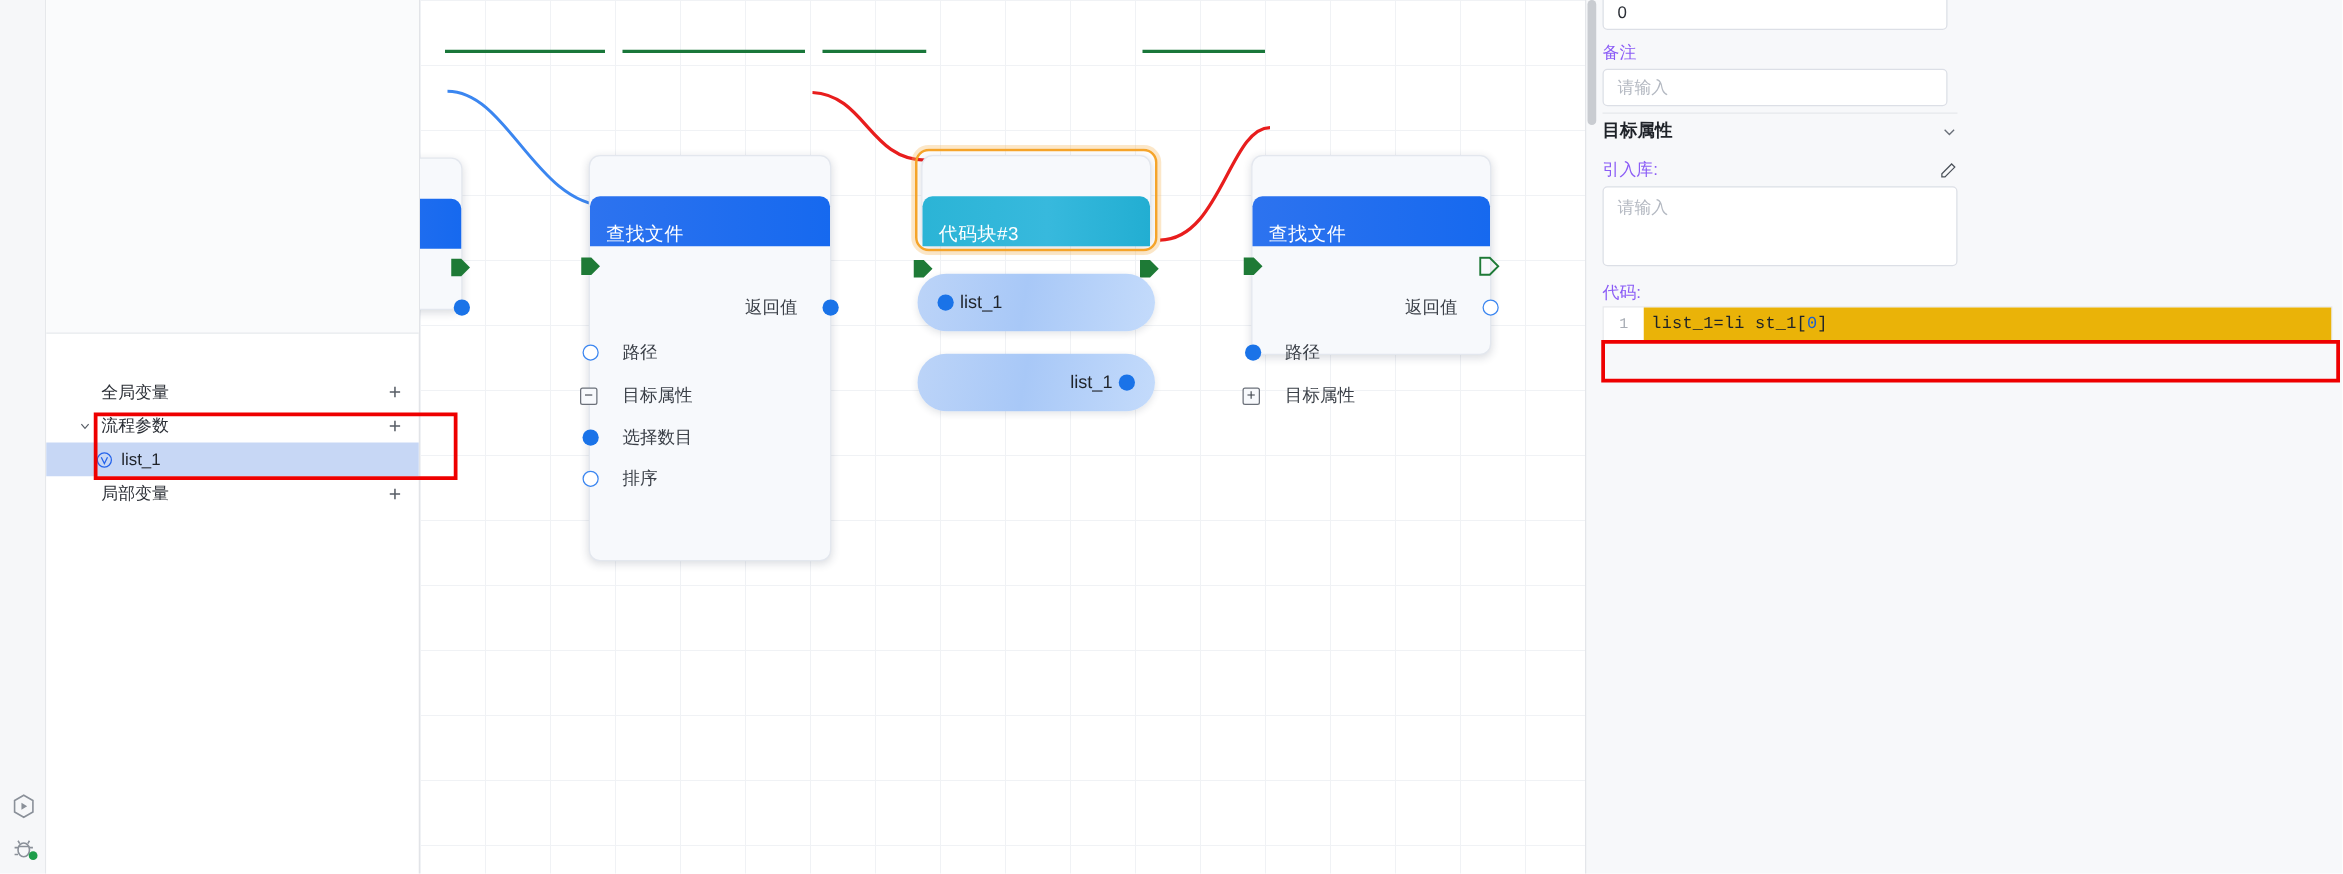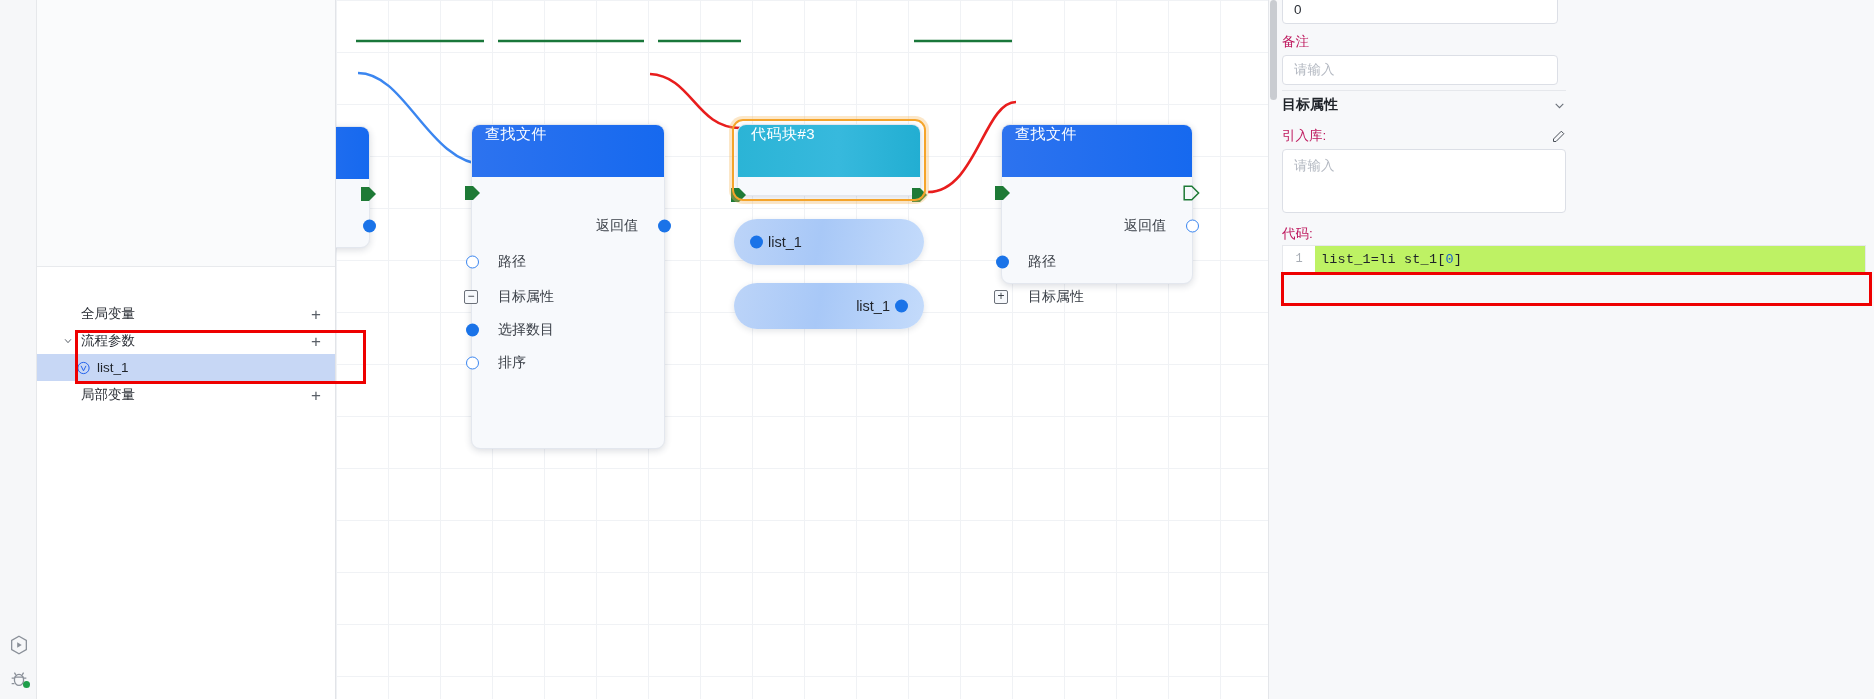--- a/index.html
+++ b/index.html
@@ -84,23 +84,23 @@
   }
   .edges { position: absolute; left: 0; top: 0; width: 932px; height: 699px; }
 
   .node {
     position: absolute; background: #f7f9fc;
     border-radius: 9px;
     box-shadow: 0 2px 7px rgba(31,45,70,.16);
     border: 1px solid #e3e7ee;
   }
   .node-head {
-    height: 52px; border-radius: 8px 8px 0 0;
-    display: flex; align-items: flex-start; padding-left: 13px;
-    color: #fff; font-size: 15px; letter-spacing: .5px;
+    height: 40px; border-radius: 8px 8px 0 0;
+    display: flex; align-items: flex-end; padding-left: 13px;
+    color: #fff; font-size: 15px; letter-spacing: .5px; margin-top: 32px;
   }
   .head-blue { background: linear-gradient(90deg,#2d73ef 0%,#1669ef 100%); }
   .head-cyan { background: linear-gradient(90deg,#2bb4d6 0%,#37b9dd 55%,#22aed2 100%); }
 
   .node-body { position: relative; }
 
   .port-row {
     position: relative; height: 33px; display: flex; align-items: center;
     font-size: 14px; color: #3b4048;
   }
@@ -164,21 +164,21 @@
     background: #c9ccd1; border-radius: 4px;
   }
   .rp-inner { position: absolute; left: 13px; top: 0; right: 8px; }
 
   .field-input {
     height: 30px; border: 1px solid #dcdfe6; border-radius: 4px;
     background: #ffffff; display: flex; align-items: center;
     padding: 0 11px; font-size: 13.5px; color: #2b2f36;
   }
   .field-input.ph { color: #b4b9c2; }
-  .rp-label { font-size: 13.5px; color: #be185d; }
+  .rp-label { font-size: 13.5px; color: #8b5cf6; }
   .rp-divider { height: 1px; background: #e6e8ec; }
   .rp-section {
     display: flex; align-items: center; justify-content: space-between;
     font-size: 14px; color: #1f2329; font-weight: bold;
   }
   .chev { width: 13px; height: 13px; color: #6a7079; }
   .chev svg { width: 13px; height: 13px; display: block; }
   .pencil { width: 15px; height: 15px; color: #4a5058; }
   .pencil svg { width: 15px; height: 15px; display: block; }
   .textarea-box {
@@ -188,21 +188,21 @@
   .code-editor {
     background: #ffffff; border: 1px solid #e6e8ec;
     height: 28px; display: flex; align-items: center;
   }
   .code-gutter {
     width: 32px; text-align: center; font-size: 12px; color: #a8adb5;
     font-family: "Liberation Mono", "DejaVu Sans Mono", monospace;
   }
   .code-line {
     flex: 1; height: 100%; display: flex; align-items: center;
-    background: #bef264; font-family: "Liberation Mono","DejaVu Sans Mono", monospace;
+    background: #eab308; font-family: "Liberation Mono","DejaVu Sans Mono", monospace;
     font-size: 13.5px; color: #1f2329; padding-left: 6px; letter-spacing: .2px;
   }
   .code-num { color: #1a5fd0; }
   .red-box-code {
     position: absolute; left: 1281px; top: 272px; width: 591px; height: 34px;
     border: 3px solid #ee0000; pointer-events: none; z-index: 6;
   }
 </style>
 </head>
 <body>

